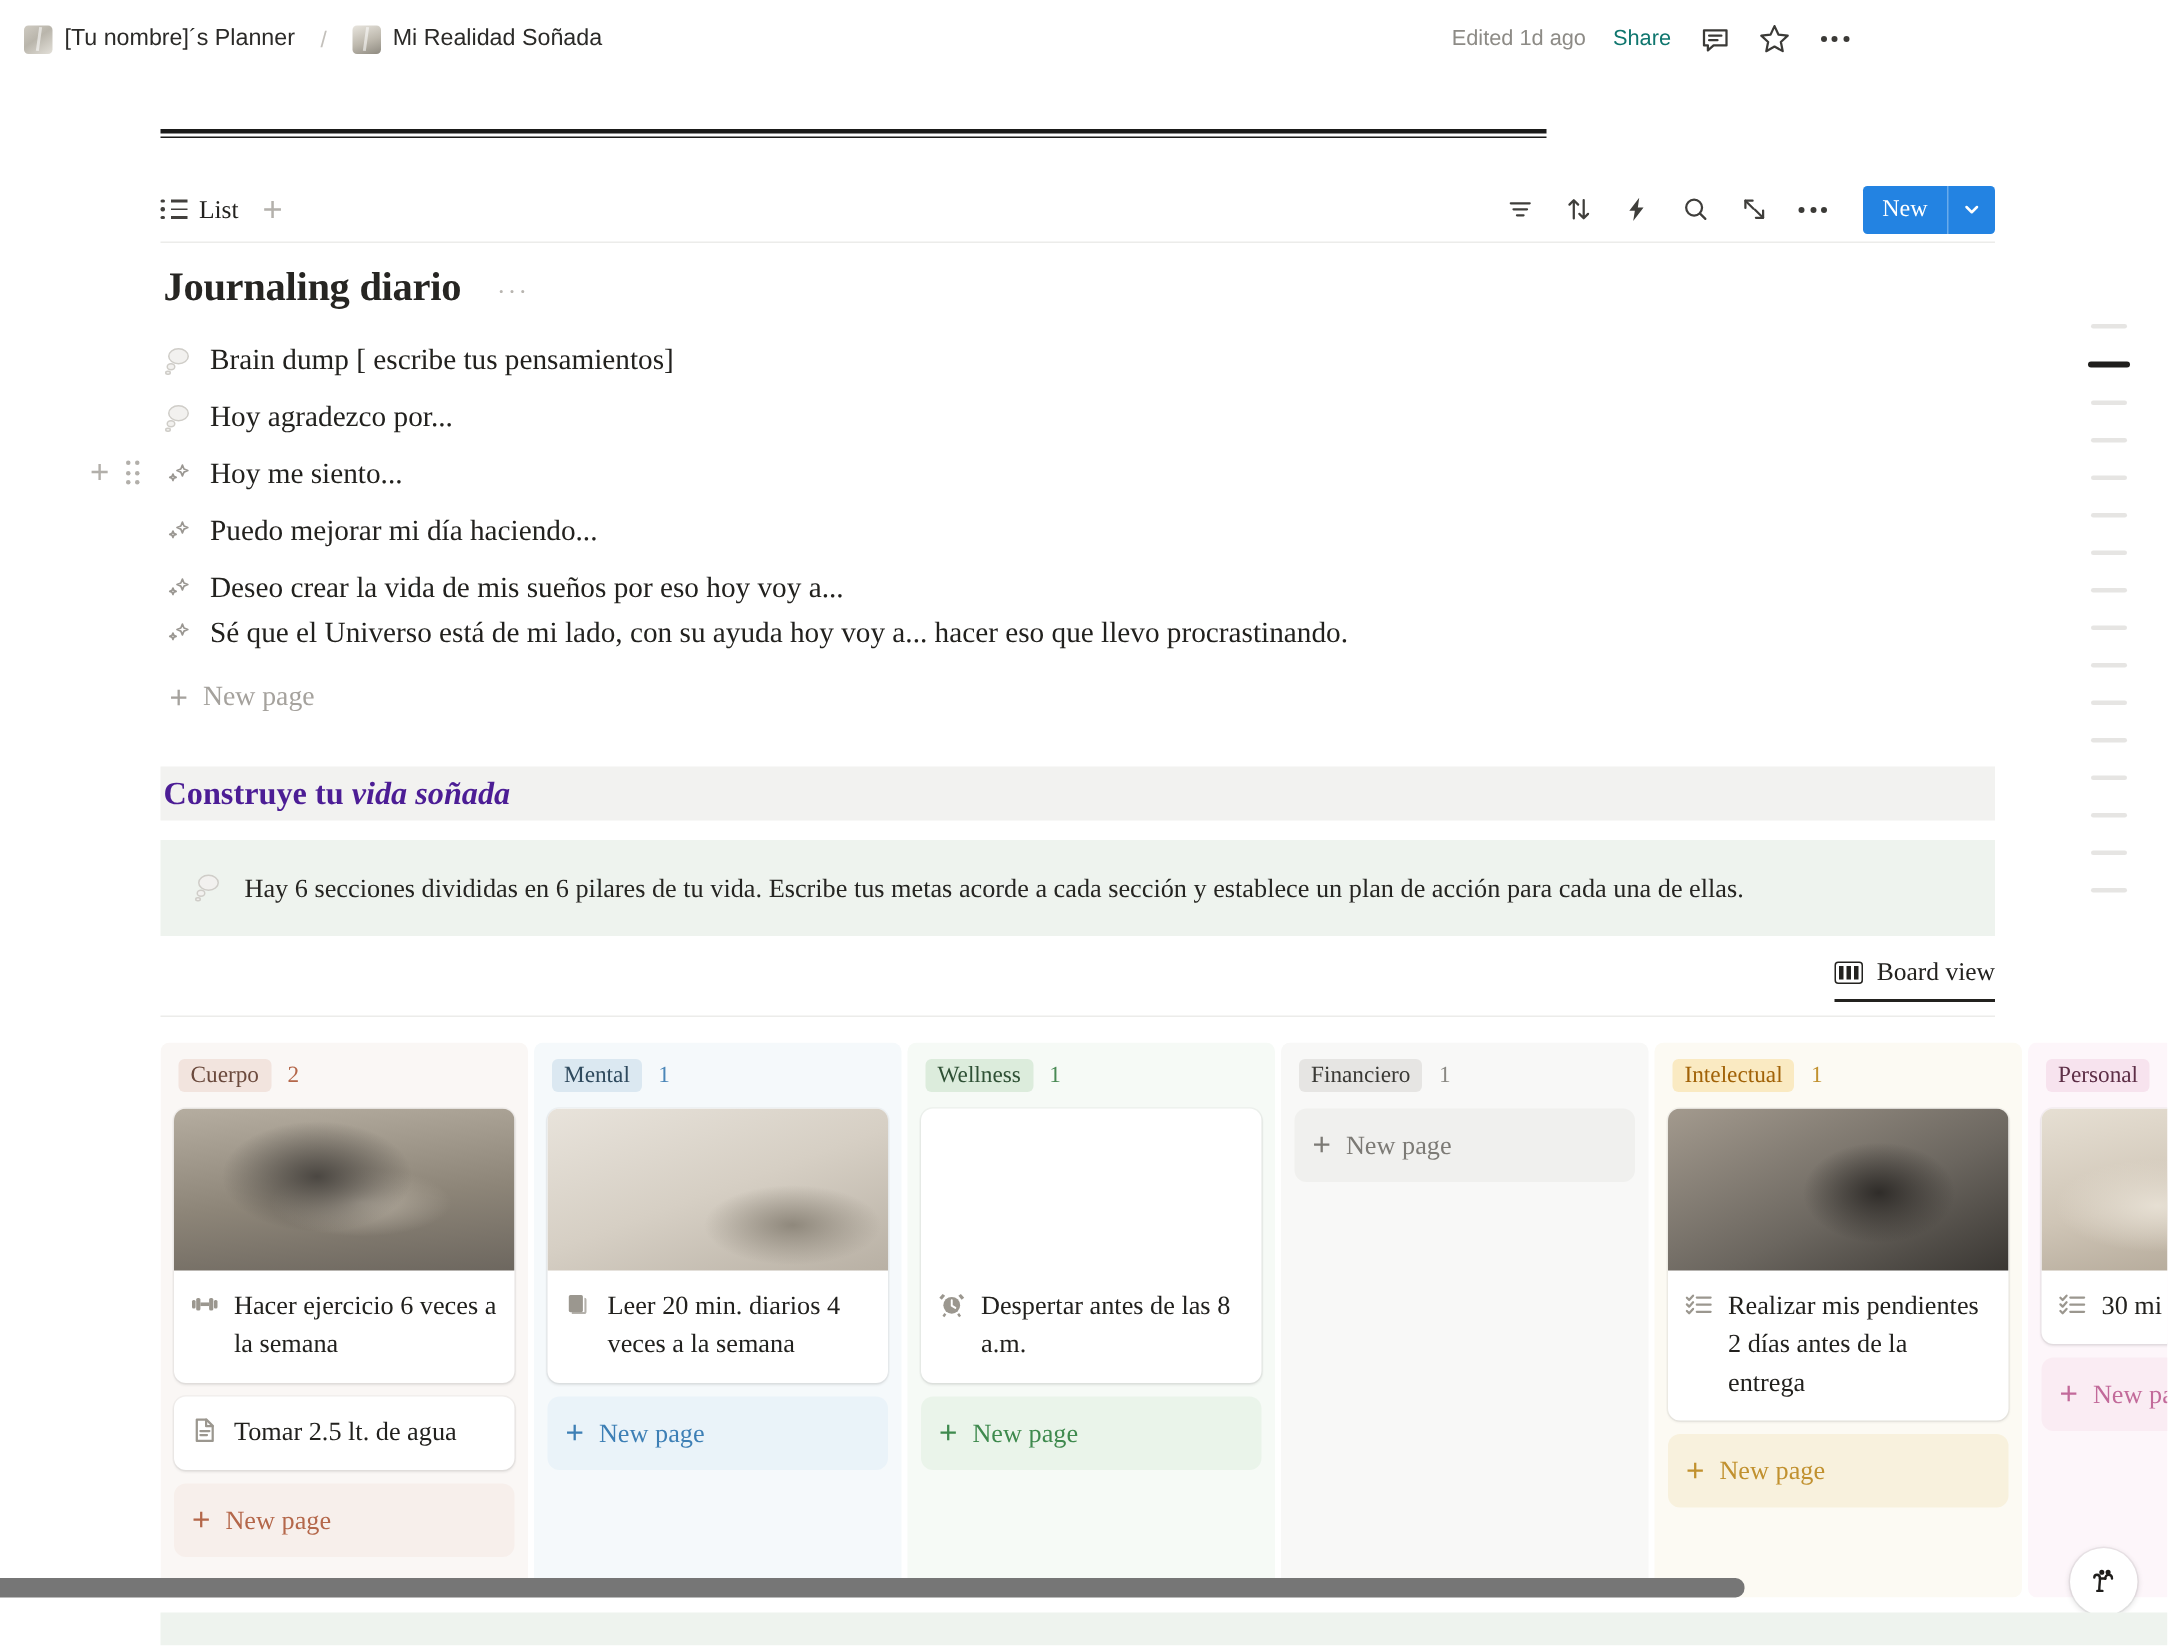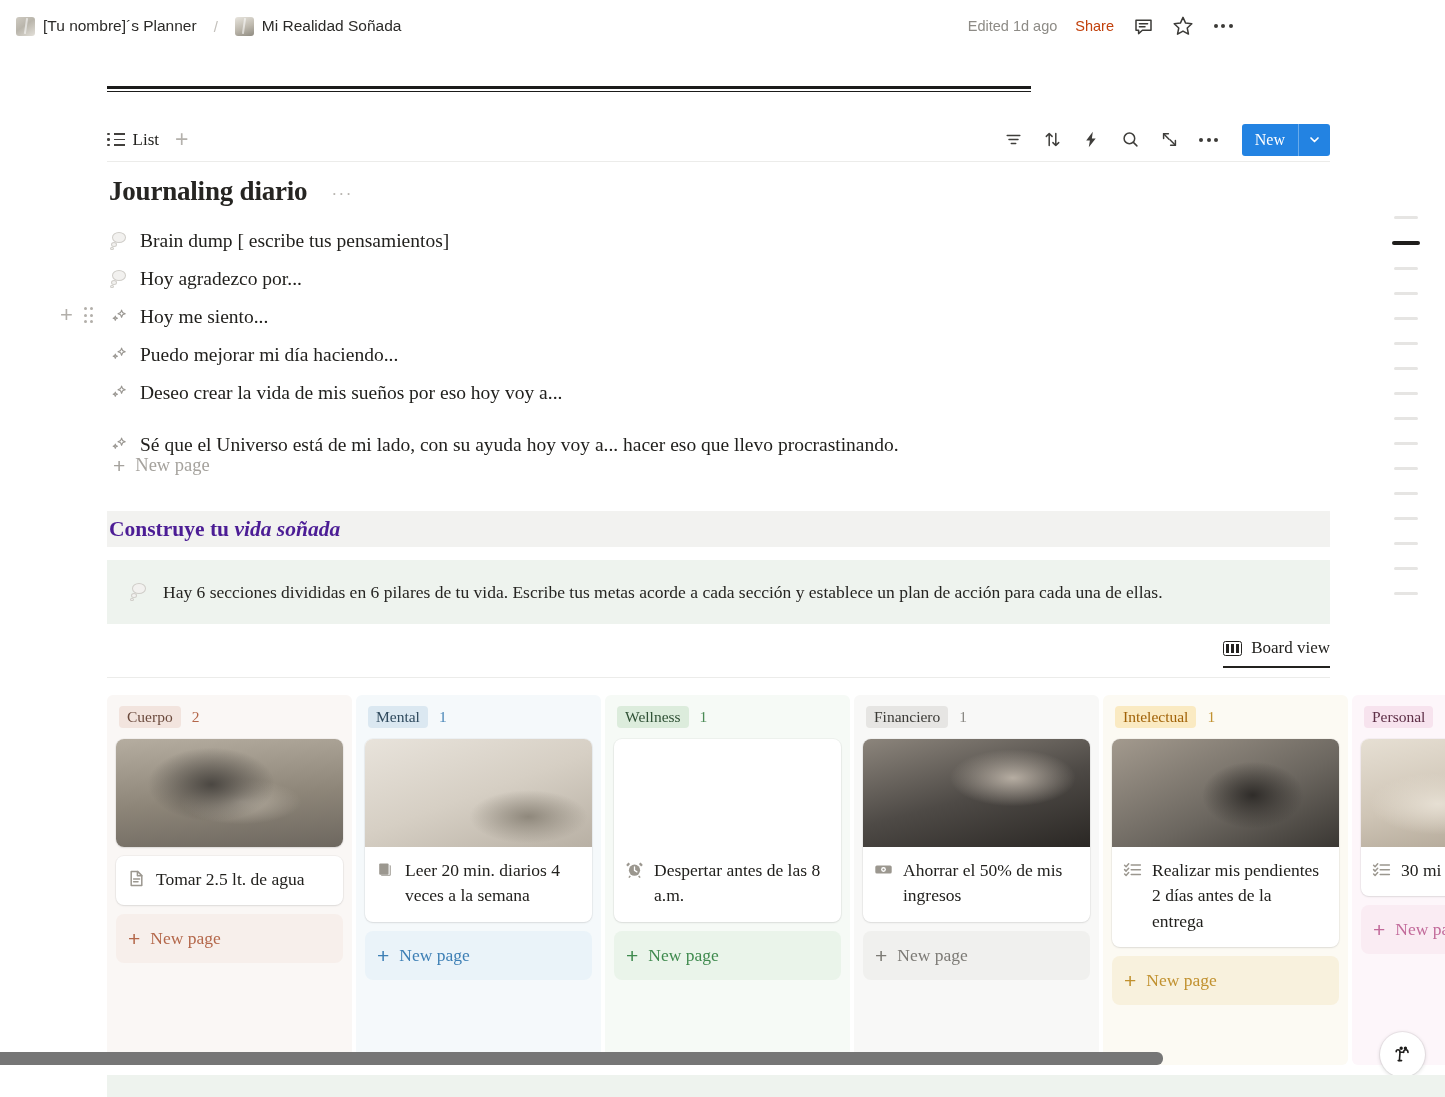--- a/index.html
+++ b/index.html
@@ -30,21 +30,21 @@
   }
   .crumb-text {
     font-family: "Liberation Sans", sans-serif;
     font-size: 15.5px; color: #2b2a28; white-space: nowrap;
   }
   .crumb-sep { color: #c3c0bb; font-size: 15px; margin: 0 9px; font-family:"Liberation Sans",sans-serif;}
   .topbar-right {
     margin-left: auto; display: flex; align-items: center; gap: 18px; padding-right: 4px;
   }
   .edited { font-family:"Liberation Sans",sans-serif; font-size:14.5px; color:#8d8b86; }
-  .share  { font-family:"Liberation Sans",sans-serif; font-size:14.5px; color:#c2410c; }
+  .share  { font-family:"Liberation Sans",sans-serif; font-size:14.5px; color:#0f766e; }
   .ticon { width:22px; height:22px; display:flex; align-items:center; justify-content:center; color:#3b3a37; }
   .ticon svg { display:block; }
   .dots3 { display:flex; gap:3.5px; align-items:center; }
   .dots3 i { width:4px; height:4px; border-radius:50%; background:#3b3a37; display:block; }
 
   
   .hdr-rule {
     position:absolute; left:107px; top:86px; width:924px; height:6px;
   }
   .hdr-rule .l1 { position:absolute; left:0; top:0; width:100%; height:2.5px; background:#1b1b1a; }
@@ -338,21 +338,21 @@
   </div>
   <div class="jrow" style="top:378px">
     <span class="spark">
       <svg width="20" height="20" viewBox="0 0 20 20" fill="none" stroke="#9a9792" stroke-width="1.15" stroke-linejoin="round">
         <path d="M12.6 3.1l1.05 2.55 2.55 1.05-2.55 1.05-1.05 2.55-1.05-2.55L9 6.7l2.55-1.05z"></path>
         <path d="M6.3 9.1l.62 1.5 1.5.62-1.5.62-.62 1.5-.62-1.5-1.5-.62 1.5-.62z"></path>
       </svg>
     </span>
     <span>Deseo crear la vida de mis sueños por eso hoy voy a...</span>
   </div>
-  <div class="jrow" style="top:430px">
+  <div class="jrow" style="top:408px">
     <span class="spark">
       <svg width="20" height="20" viewBox="0 0 20 20" fill="none" stroke="#9a9792" stroke-width="1.15" stroke-linejoin="round">
         <path d="M12.6 3.1l1.05 2.55 2.55 1.05-2.55 1.05-1.05 2.55-1.05-2.55L9 6.7l2.55-1.05z"></path>
         <path d="M6.3 9.1l.62 1.5 1.5.62-1.5.62-.62 1.5-.62-1.5-1.5-.62 1.5-.62z"></path>
       </svg>
     </span>
     <span>Sé que el Universo está de mi lado, con su ayuda hoy voy a... hacer eso que llevo procrastinando.</span>
   </div>
 
   <div class="newpage-lite" style="top:455px">
@@ -405,20 +405,30 @@
       <div class="col" style="background: rgb(250, 247, 245);">
         <div class="col-head">
           <span class="tag" style="background:#f2e4de;color:#6b4a3d">Cuerpo</span>
           <span class="cnt" style="color:#b4674a">2</span>
         </div>
         <div class="card">
           <span class="thumb" style="background:
       radial-gradient(ellipse 45% 55% at 42% 42%, #4b4742 0%, transparent 62%),
       radial-gradient(ellipse 38% 30% at 55% 58%, #b5ada0 0%, transparent 70%),
       linear-gradient(175deg, #b5ada0 0%, #8d8578 55%, #6d675f 100%);"></span>
+          <span class="body">
+            <span class="cico"><svg width="19" height="19" viewBox="0 0 19 19" fill="#9b978f">
+                <rect x="1" y="6.6" width="2.4" height="5.8" rx="1"></rect>
+                <rect x="3.8" y="5.3" width="2.8" height="8.4" rx="1.1"></rect>
+                <rect x="6.6" y="8.3" width="5.8" height="2.4"></rect>
+                <rect x="12.4" y="5.3" width="2.8" height="8.4" rx="1.1"></rect>
+                <rect x="15.6" y="6.6" width="2.4" height="5.8" rx="1"></rect>
+              </svg></span>
+            <span class="ctxt">Hacer ejercicio 6 veces a la semana</span>
+          </span>
         </div>
         <div class="card">
           <span class="body">
             <span class="cico"><svg width="19" height="19" viewBox="0 0 19 19" fill="none" stroke="#9b978f" stroke-width="1.5" stroke-linecap="round" stroke-linejoin="round">
                 <path d="M4.2 2.4h6.4l4.2 4.2v10H4.2z"></path>
                 <path d="M10.4 2.4v4.4h4.4"></path>
                 <path d="M6.6 10h6M6.6 12.7h4.4"></path>
               </svg></span>
             <span class="ctxt">Tomar 2.5 lt. de agua</span>
           </span>
@@ -475,33 +485,20 @@
         <div class="newpage-btn" style="background: rgb(234, 244, 234); color: rgb(63, 138, 78);">
           <span class="p">+</span>
           <span>New page</span>
         </div>
       </div>
       <div class="col" style="background: rgb(248, 248, 247);">
         <div class="col-head">
           <span class="tag" style="background:#e6e5e3;color:#3a3935">Financiero</span>
           <span class="cnt" style="color:#8a8883">1</span>
         </div>
-        <div class="card">
-          <span class="thumb" style="background:
-      radial-gradient(ellipse 42% 40% at 66% 36%, #b6ada2 0%, transparent 66%),
-      linear-gradient(165deg, #8c857c 0%, #4e4a46 52%, #2a2724 100%);"></span>
-          <span class="body">
-            <span class="cico"><svg width="19" height="19" viewBox="0 0 19 19" fill="#9b978f">
-                <rect x="1.3" y="5.4" width="16.4" height="8.2" rx="1.5"></rect>
-                <ellipse cx="9.5" cy="9.5" rx="2.4" ry="2.4" fill="#fff"></ellipse>
-                <circle cx="9.5" cy="9.5" r="1.1" fill="#9b978f"></circle>
-              </svg></span>
-            <span class="ctxt">Ahorrar el 50% de mis ingresos</span>
-          </span>
-        </div>
         <div class="newpage-btn" style="background: rgb(240, 240, 238); color: rgb(124, 122, 117);">
           <span class="p">+</span>
           <span>New page</span>
         </div>
       </div>
       <div class="col" style="background: rgb(252, 250, 243);">
         <div class="col-head">
           <span class="tag" style="background:#faeac2;color:#a16207">Intelectual</span>
           <span class="cnt" style="color:#c1912f">1</span>
         </div>

